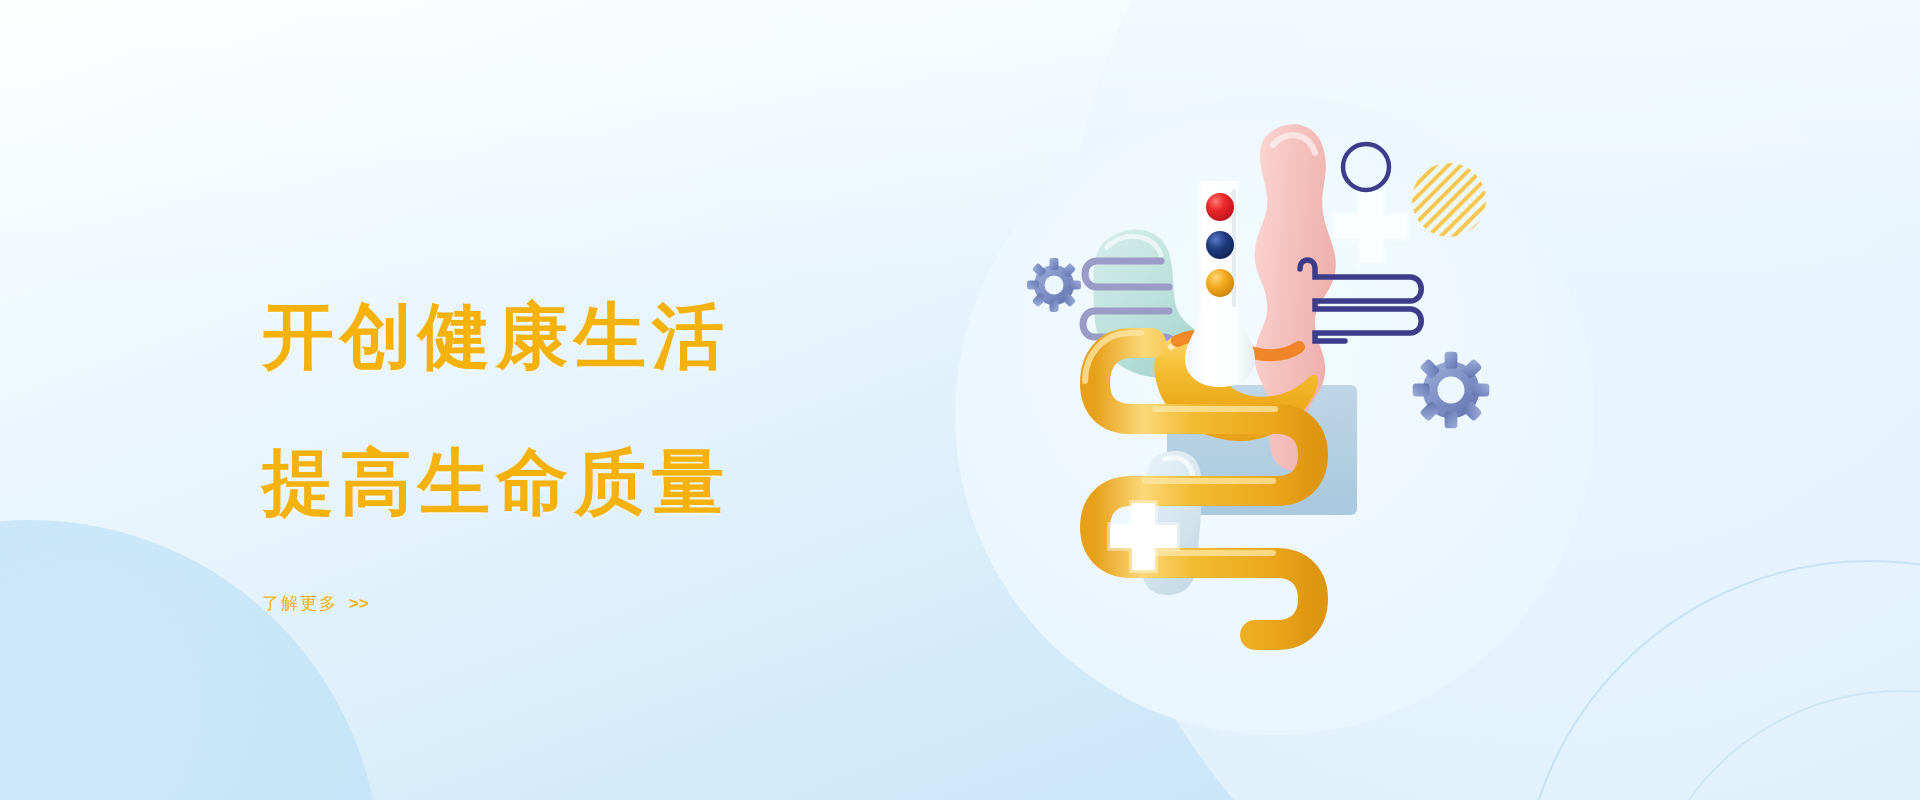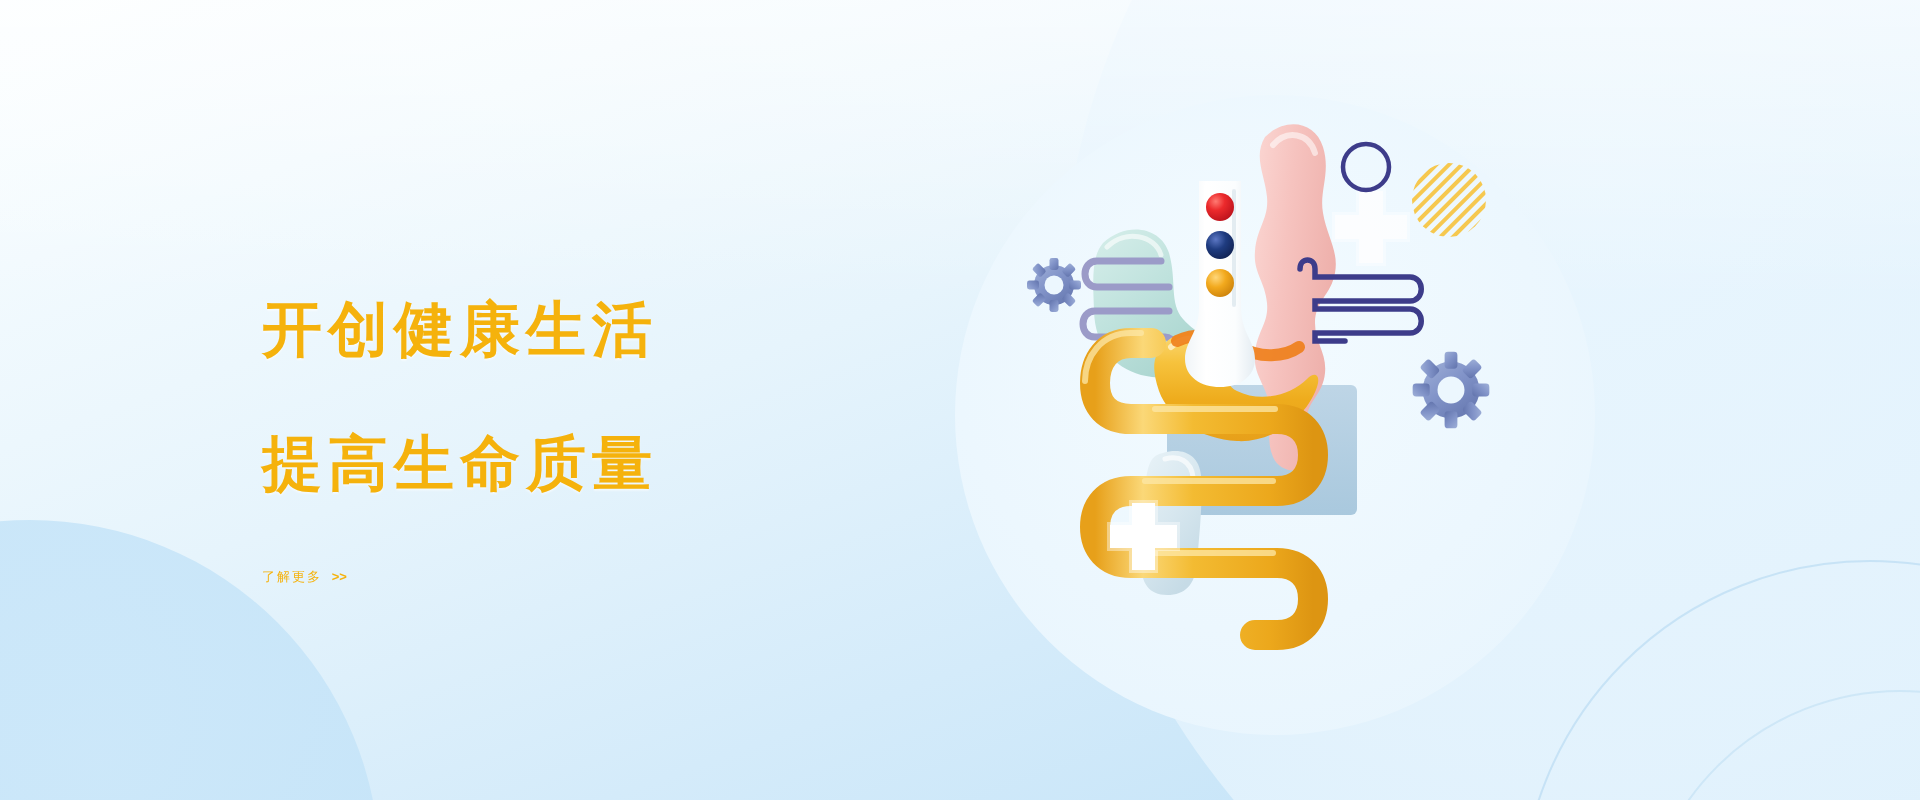--- a/index.html
+++ b/index.html
@@ -38,28 +38,28 @@
   }
   .bg-top-sheen{
     position:absolute; left:0; top:0; width:1920px; height:300px;
     background:linear-gradient(180deg,rgba(255,255,255,.55),rgba(255,255,255,0));
     pointer-events:none;
   }
   
   .copy{ position:absolute; left:262px; top:300px; width:620px; }
   .headline{
     color:#f5b20c;
-    font-size:60px; font-weight:bold; letter-spacing:6px;
+    font-size:72px; font-weight:bold; letter-spacing:6px;
     line-height:1.0; white-space:nowrap;
     text-shadow:0 2px 2px rgba(255,255,255,.5);
   }
   .headline.second{ margin-top:74px; }
   .more-link{
     display:inline-block; margin-top:74px;
-    color:#f5b20c; font-size:13px; letter-spacing:2px;
+    color:#f5b20c; font-size:17px; letter-spacing:2px;
     text-decoration:none; font-weight:normal; white-space:nowrap;
   }
   .more-link .arrows{ letter-spacing:0px; margin-left:4px; font-weight:bold; }
   
   .illu-wrap{ position:absolute; left:955px; top:95px; width:660px; height:660px; }
   .illu-disc{
     position:absolute; left:0; top:0; width:640px; height:640px;
     border-radius:50%;
     background:radial-gradient(circle at 45% 38%, #f3fbff 0%, #ecf7fe 55%, #e6f4fd 100%);
   }

